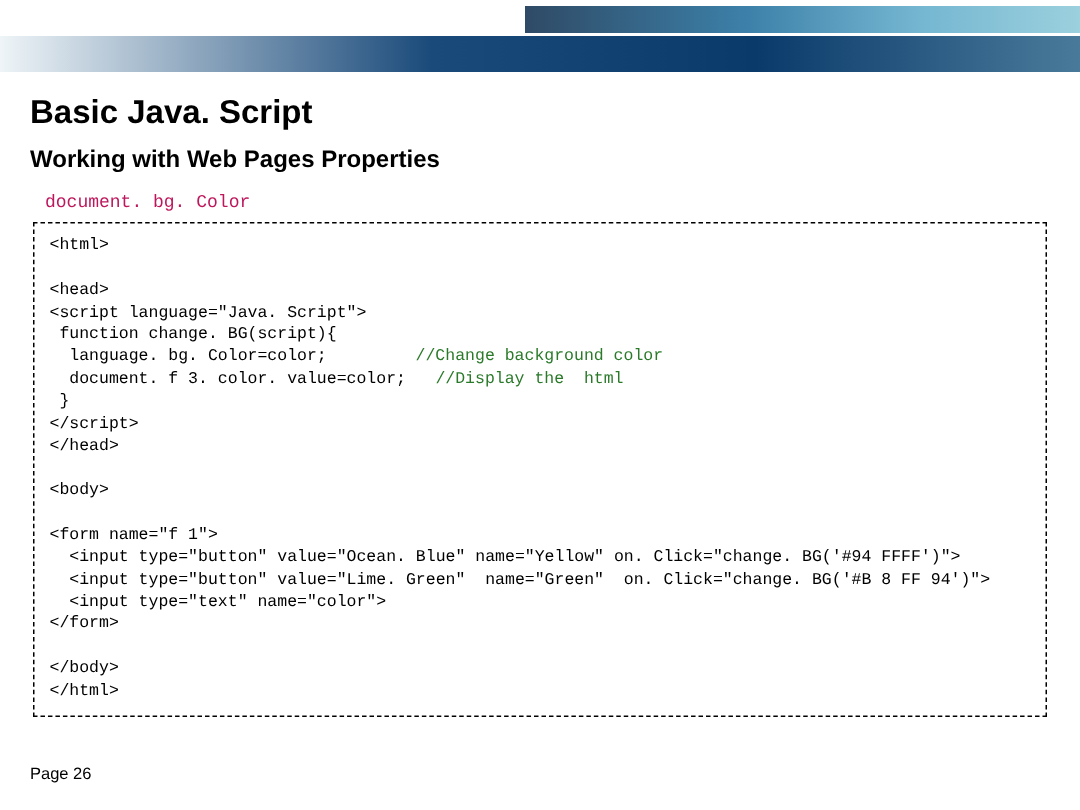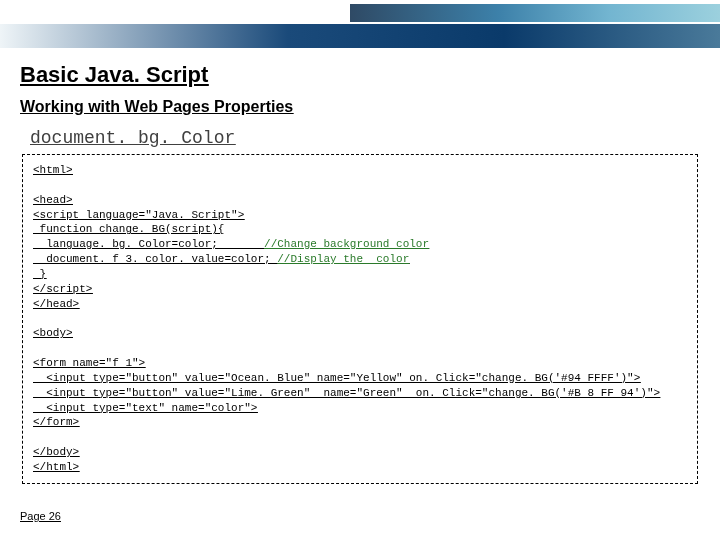--- a/index.html
+++ b/index.html
@@ -1,15 +1,15 @@
 <!DOCTYPE html>
 <html><head>
 <meta charset="utf-8">
 <style>
-  * { margin: 0; padding: 0; box-sizing: border-box; text-decoration: underline; }
+  * { margin: 0; padding: 0; box-sizing: border-box; }
   body {
     width: 720px;
     height: 540px;
     background: #ffffff;
     font-family: Arial, Helvetica, sans-serif;
     position: relative;
     overflow: hidden;
   }
   .top-banner {
     height: 56px;
@@ -43,38 +43,38 @@
     margin-bottom: 10px;
   }
   .subtitle {
     font-size: 16px;
     font-weight: bold;
     color: #000;
     margin-bottom: 12px;
   }
   .prop {
     font-family: "Courier New", monospace;
-    font-size: 18px;
-    color: #404040;
+    font-size: 12px;
+    color: #be185d;
     margin-left: 10px;
     margin-bottom: 6px;
   }
   .code-box {
     border: 1.5px dashed #000;
     padding: 8px 10px;
     font-family: "Courier New", monospace;
     font-size: 11px;
     line-height: 1.35;
     color: #000;
     white-space: pre;
     overflow: hidden;
     margin-left: 2px;
     margin-right: 2px;
   }
-  .comment { color: #2a7a2a; }
+  .comment { color: #2a7a2a; margin-left: 13px; }
   .footer {
     position: absolute;
     bottom: 18px;
     left: 20px;
     font-size: 11px;
     color: #000;
     margin-top: 44px;
   }
 </style>
 </head>
@@ -89,21 +89,21 @@
   <div class="title">Basic Java. Script</div>
   <div class="subtitle">Working with Web Pages Properties</div>
   <div class="prop">document. bg. Color</div>
 
   <div class="code-box"><span>&lt;html&gt;</span>
 <span></span>
 <span>&lt;head&gt;</span>
 <span>&lt;script language="Java. Script"&gt;</span>
 <span> function change. BG(script){</span>
 <span>  language. bg. Color=color;       </span><span class="comment">//Change background color</span>
-<span>  document. f 3. color. value=color; </span><span class="comment">//Display the  color</span>
+<span>  document. f 3. color. value=color; </span><span class="comment">//Display the  html</span>
 <span> }</span>
 <span>&lt;/script&gt;</span>
 <span>&lt;/head&gt;</span>
 <span></span>
 <span>&lt;body&gt;</span>
 <span></span>
 <span>&lt;form name="f 1"&gt;</span>
 <span>  &lt;input type="button" value="Ocean. Blue" name="Yellow" on. Click="change. BG('#94 FFFF')"&gt;</span>
 <span>  &lt;input type="button" value="Lime. Green"  name="Green"  on. Click="change. BG('#B 8 FF 94')"&gt;</span>
 <span>  &lt;input type="text" name="color"&gt;</span>

